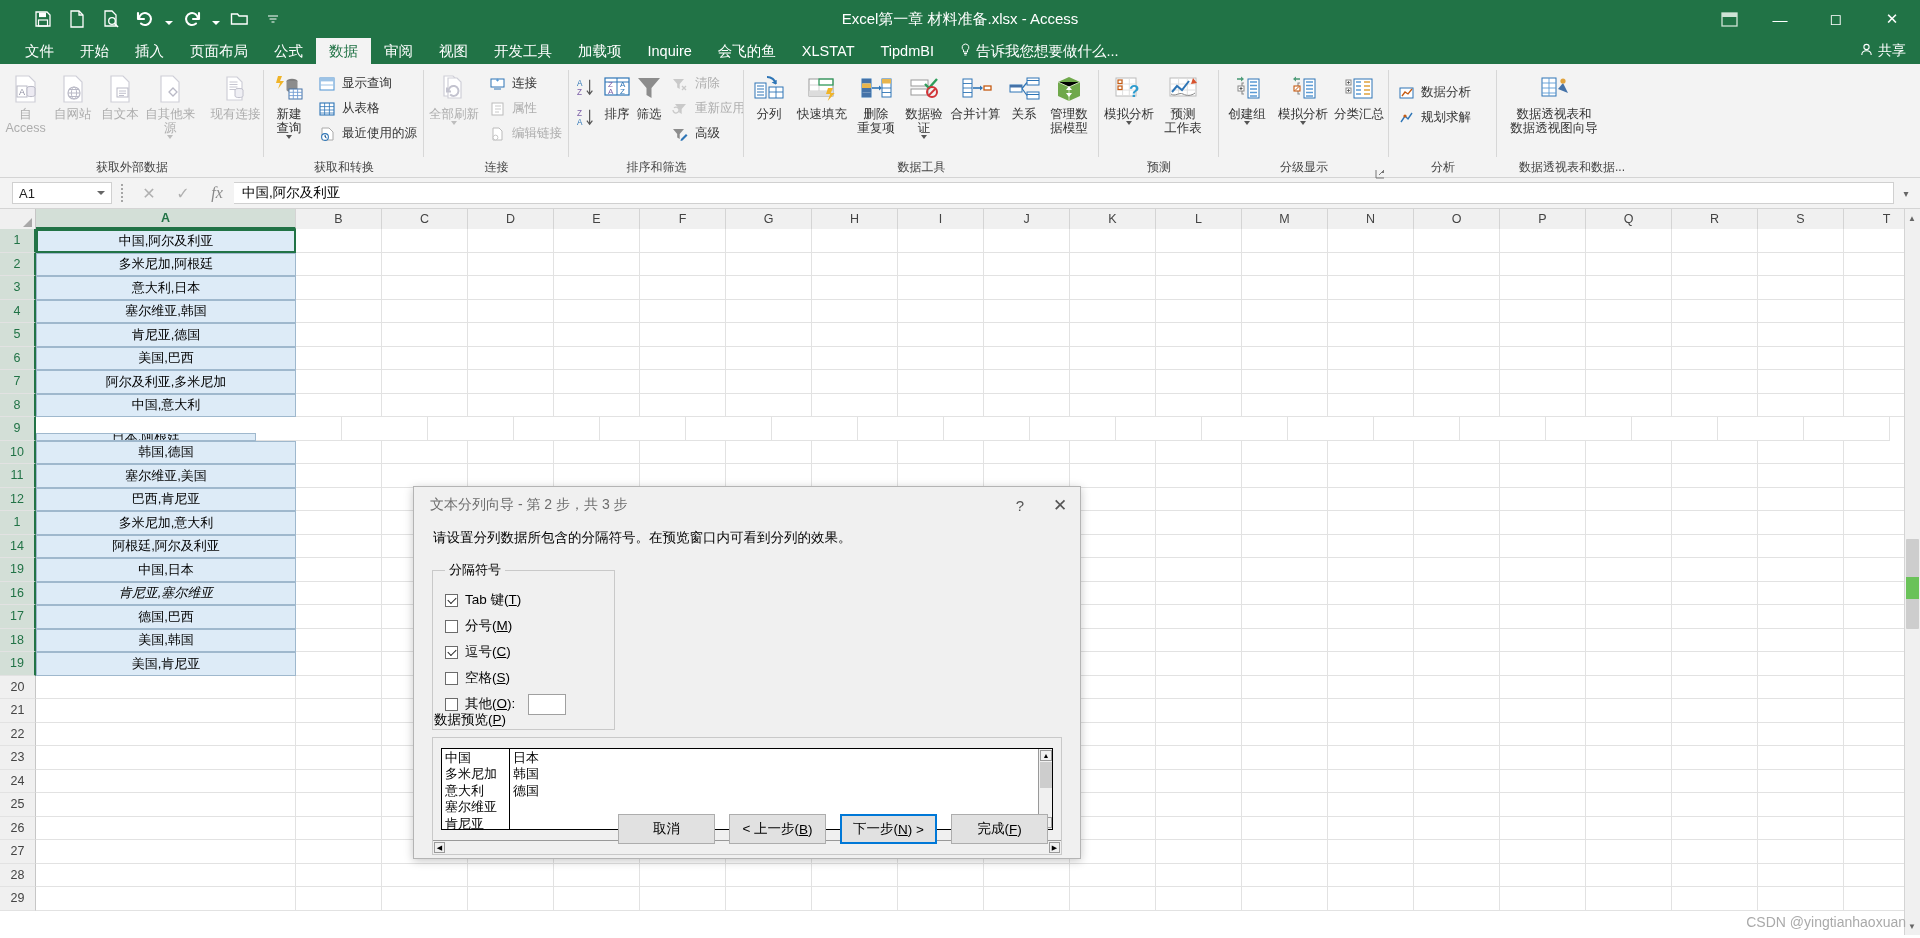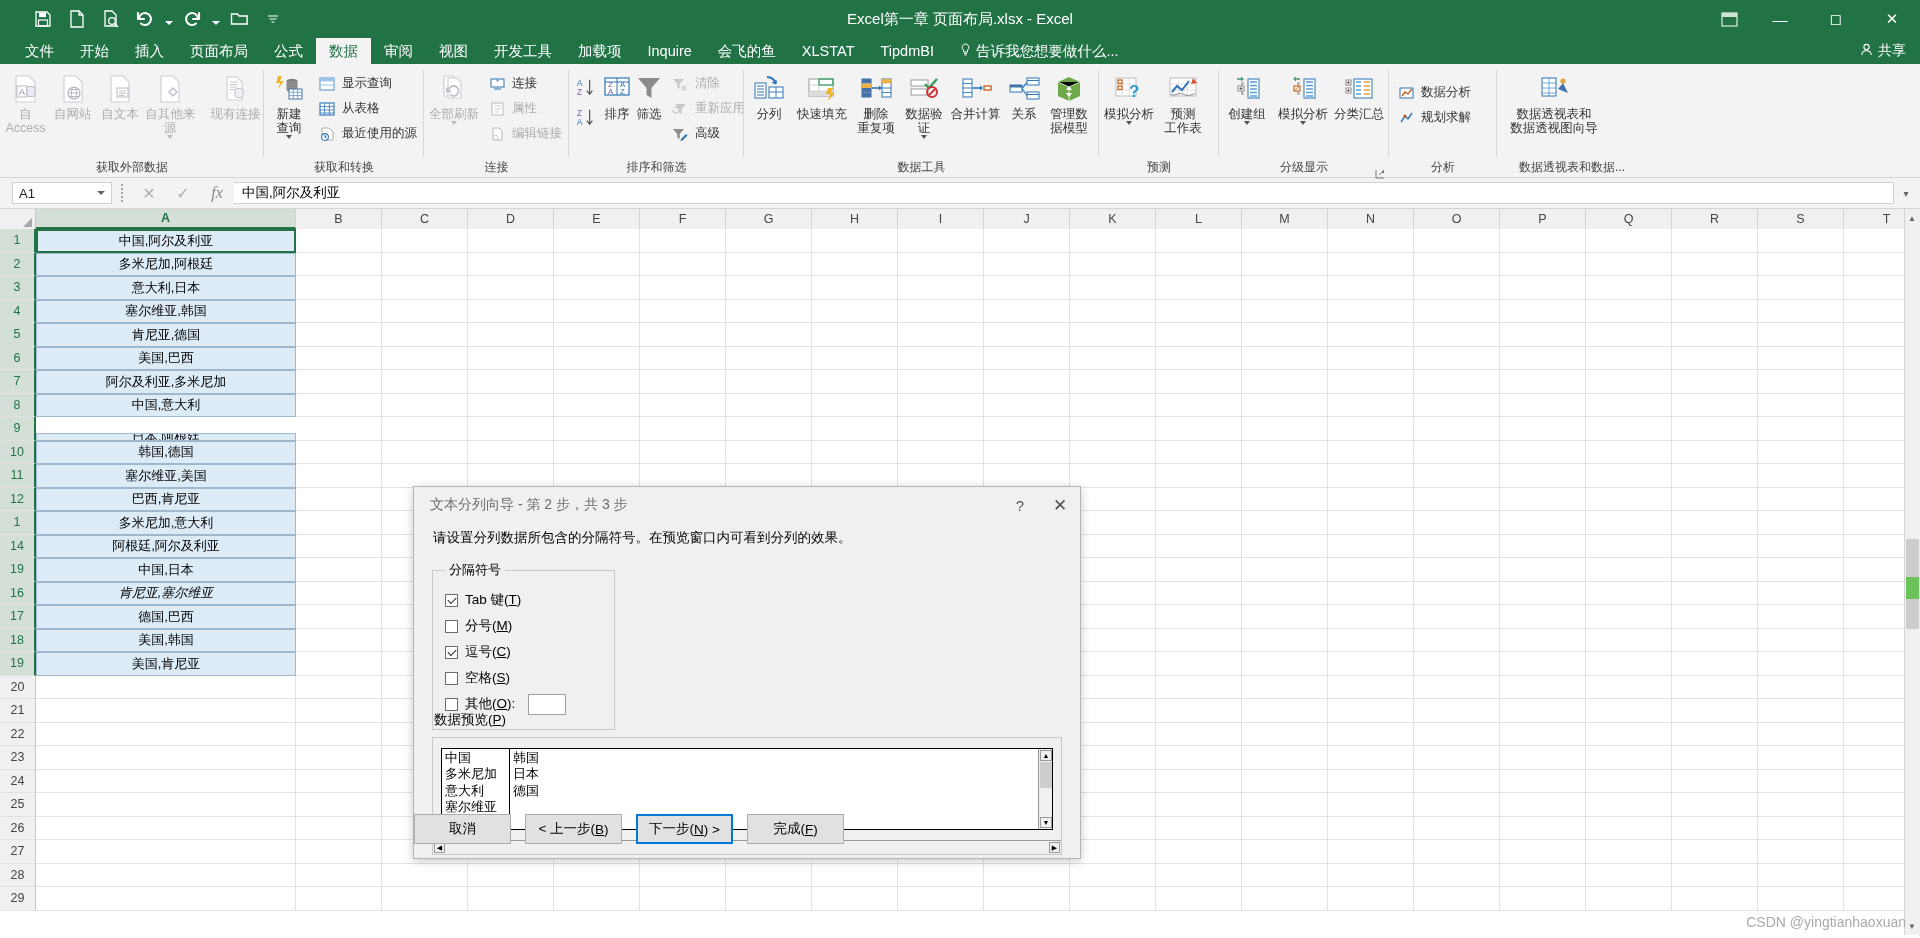--- a/index.html
+++ b/index.html
@@ -193,22 +193,22 @@
   .prev-col {
     border-right:1px solid #000; padding:1px 3px 0 3px; font-size:13px; line-height:16.4px;
     white-space:nowrap;
   }
   .prev-col.c0 { width:68px; }
   .prev-col.c1 { border-right:none; flex:1; }
   .prev-vs { position:absolute; right:0; top:0; bottom:0; width:14px; background:#f0f0f0; border-left:1px solid #999;}
   .prev-hs { position:absolute; left:0; right:0; bottom:0; height:14px; background:#f0f0f0; border-top:1px solid #999;}
   .sb-sq{position:absolute;background:#cdcdcd;}
   .dlg-buttons {
-    position:absolute; left:0; right:0; bottom:14px;
-    display:flex; gap:14px; padding-right:20px;
+    position:absolute; left:0; right:12px; bottom:14px;
+    display:flex; justify-content:flex-end; gap:14px; padding-right:20px;
   }
   .btn {
     min-width:97px; height:30px; background:#e1e1e1; border:1px solid #adadad;
     font-size:13.5px; display:flex; align-items:center; justify-content:center; color:#000;
   }
   .btn.default { border:2px solid #0078d7; }
   
   .watermark {
     position:absolute; right:14px; bottom:5px; color:#aaa; font-size:14px;
   }
@@ -256,21 +256,21 @@
       <svg width="19" height="18" viewBox="0 0 19 18">
           <path d="M1.5 14V4h6l1.6 2h8v8z" fill="none" stroke="#fff" stroke-width="1.4"></path>
         </svg>
     </div>
     <div class="qat-btn">
       <svg width="14" height="14" viewBox="0 0 14 14">
           <path d="M2 4h10M3.5 7h7M5.5 10h3" stroke="#fff" stroke-width="1.2"></path>
         </svg>
     </div>
   </div>
-  <div class="win-title">Excel第一章 页面布局.xlsx - Excel</div>
+  <div class="win-title">Excel第一章 材料准备.xlsx - Access</div>
   <div class="win-ctrls">
     <div class="ribbon-toggle">
       <svg width="17" height="15" viewBox="0 0 17 15">
           <rect x="1" y="1" width="15" height="13" fill="none" stroke="#cfe3d6" stroke-width="1.3"></rect>
           <rect x="1" y="1" width="15" height="4" fill="#cfe3d6"></rect>
         </svg>
     </div>
     <div class="win-ctrl">—</div>
     <div class="win-ctrl">◻</div>
     <div class="win-ctrl">✕</div>
@@ -1020,21 +1020,21 @@
           <div class="gc" style="width: 86px;"></div>
           <div class="gc" style="width: 86px;"></div>
           <div class="gc" style="width: 86px;"></div>
           <div class="gc" style="width: 86px;"></div>
           <div class="gc" style="width: 86px;"></div>
           <div class="gc" style="width: 86px;"></div>
           <div class="gc" style="width: 86px;"></div>
           <div class="gc" style="width: 86px;"></div>
         </div>
         <div class="grow">
-          <div class="gc dataA" style="width: 260px; margin-top: 16px;">日本,阿根廷</div>
+          <div class="gc dataA" style="width: 220px; margin-top: 16px;">日本,阿根廷</div>
           <div class="gc" style="width: 86px;"></div>
           <div class="gc" style="width: 86px;"></div>
           <div class="gc" style="width: 86px;"></div>
           <div class="gc" style="width: 86px;"></div>
           <div class="gc" style="width: 86px;"></div>
           <div class="gc" style="width: 86px;"></div>
           <div class="gc" style="width: 86px;"></div>
           <div class="gc" style="width: 86px;"></div>
           <div class="gc" style="width: 86px;"></div>
           <div class="gc" style="width: 86px;"></div>
@@ -1540,22 +1540,22 @@
       <div class="prev-wrap">
         <div class="prev-inner">
           <div class="prev-col c0" id="prevcol0">
               <div>中国</div>
               <div>多米尼加</div>
               <div>意大利</div>
               <div>塞尔维亚</div>
               <div>肯尼亚</div>
             </div>
           <div class="prev-col c1" id="prevcol1">
+              <div>日本</div>
               <div>韩国</div>
-              <div>日本</div>
               <div>德国</div>
             </div>
           <div class="prev-vs">
             <div style="position:absolute;left:1px;top:1px;width:12px;height:11px;background:#f0f0f0;border:1px solid #9a9a9a;font-size:7px;text-align:center;line-height:10px;">▲</div>
             <div class="sb-sq" style="left:1px;top:13px;width:12px;height:26px;"></div>
             <div style="position:absolute;left:1px;bottom:1px;width:12px;height:11px;background:#f0f0f0;border:1px solid #9a9a9a;font-size:7px;text-align:center;line-height:10px;">▼</div>
           </div>
         </div>
         <div class="prev-hs">
           <div style="position:absolute;left:1px;top:1px;width:11px;height:11px;background:#f0f0f0;border:1px solid #9a9a9a;font-size:7px;text-align:center;line-height:10px;">◀</div>

